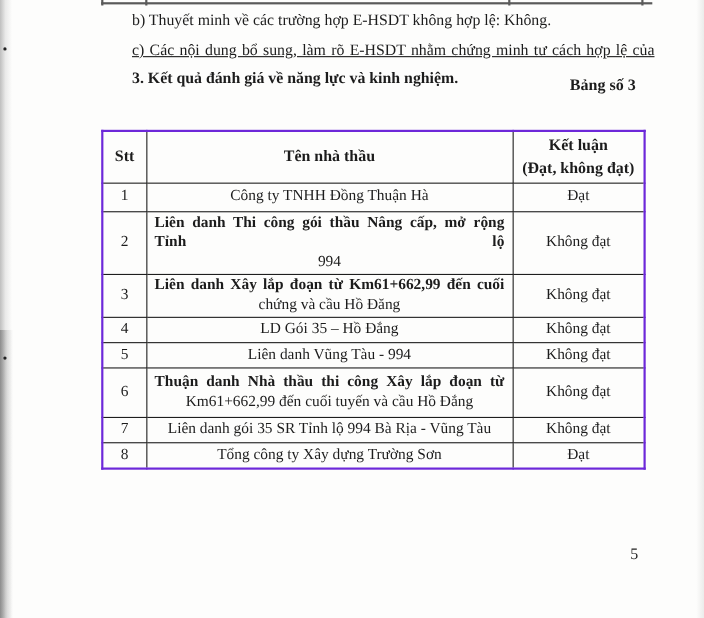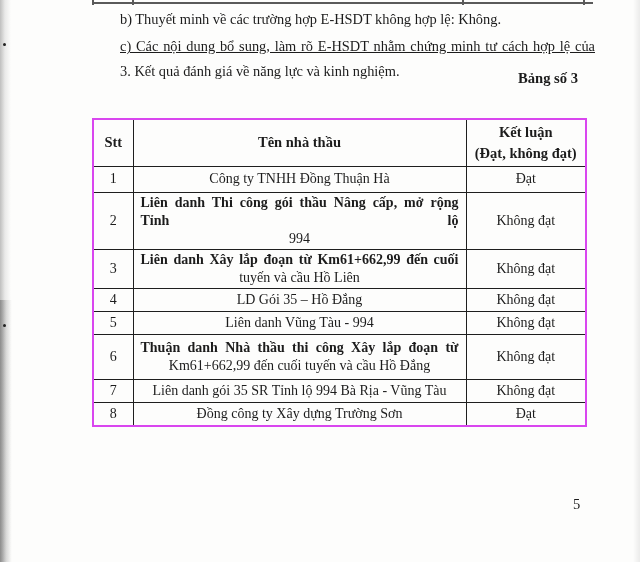--- a/index.html
+++ b/index.html
@@ -35,42 +35,42 @@
   .top-rule{position:absolute;left:92px;top:0;width:501px;height:5px;z-index:2;}
   .top-rule .bar{position:absolute;left:0;top:2px;width:501px;height:2px;background:#5a5a5a;}
   .top-rule .tick{position:absolute;top:0;width:2px;height:5px;background:#5a5a5a;}
 
   .content{position:relative;padding:9px 45px 0 88px;z-index:3;
     font-size:14.4px;line-height:21px;}
 
   .para{margin:0;text-align:justify;}
   .indent{text-indent:32px;}
   .line-just{text-align:justify;text-align-last:justify;}
-  .bold{font-weight:normal;}
+  .bold{font-weight:bold;}
   .mt6{margin-top:6px;text-decoration:underline;} .mt4{margin-top:4px;} .mt2{margin-top:2px;} .mt3{margin-top:3px;}
 
   .caption{
     margin-top:-11px;line-height:15px;
     text-align:right;padding-right:17px;
     font-weight:bold;font-size:14.6px;
   }
 
   table.results{
     margin-top:2px;margin-left:4px;
     border-collapse:collapse;
     width:493px;
     font-size:14px;line-height:18px;
     table-layout:fixed;
   }
   table.results td,table.results th{
     border:1px solid #1e1e1e;
     padding:1px 7px;
     vertical-align:middle;
   }
-  table.results{border:2px solid #d946ef;margin-top:32px;}
+  table.results{border:2px solid #6d28d9;margin-top:32px;}
   col.c-stt{width:40px;} col.c-name{width:333px;} col.c-res{width:120px;}
   th.hcell{font-size:14.5px;line-height:21px;font-weight:bold;text-align:center;padding:2px 4px;}
   td.stt{text-align:center;}
   td.res{text-align:center;}
   td.name .l1{text-align:center;}
   tr.wrap td.name .l1{text-align:justify;text-align-last:justify;font-weight:bold;}
   tr.wrap td.name .l2{text-align:center;}
 
   .pagenum{position:absolute;left:573px;top:496px;font-size:14.5px;z-index:3;}
 </style>
@@ -131,21 +131,21 @@
       <td class="name">
         <div class="l1">Liên danh Thi công gói thầu Nâng cấp, mở rộng Tỉnh lộ</div>
         <div class="l2">994</div>
       </td>
       <td class="res">Không đạt</td>
     </tr>
     <tr class="wrap" style="height:37px">
       <td class="stt">3</td>
       <td class="name">
         <div class="l1">Liên danh Xây lắp đoạn từ Km61+662,99 đến cuối</div>
-        <div class="l2">tuyến và cầu Hồ Liên</div>
+        <div class="l2">chứng và cầu Hồ Đăng</div>
       </td>
       <td class="res">Không đạt</td>
     </tr>
     <tr style="height:23px">
       <td class="stt">4</td>
       <td class="name">
         <div class="l1">LD Gói 35 – Hồ Đắng</div>
       </td>
       <td class="res">Không đạt</td>
     </tr>
@@ -167,21 +167,21 @@
     <tr style="height:23px">
       <td class="stt">7</td>
       <td class="name">
         <div class="l1">Liên danh gói 35 SR Tỉnh lộ 994 Bà Rịa - Vũng Tàu</div>
       </td>
       <td class="res">Không đạt</td>
     </tr>
     <tr style="height:24px">
       <td class="stt">8</td>
       <td class="name">
-        <div class="l1">Đồng công ty Xây dựng Trường Sơn</div>
+        <div class="l1">Tổng công ty Xây dựng Trường Sơn</div>
       </td>
       <td class="res">Đạt</td>
     </tr>
   </tbody>
     </table>
 
 
 </div>
 
 <div class="pagenum">5</div>

